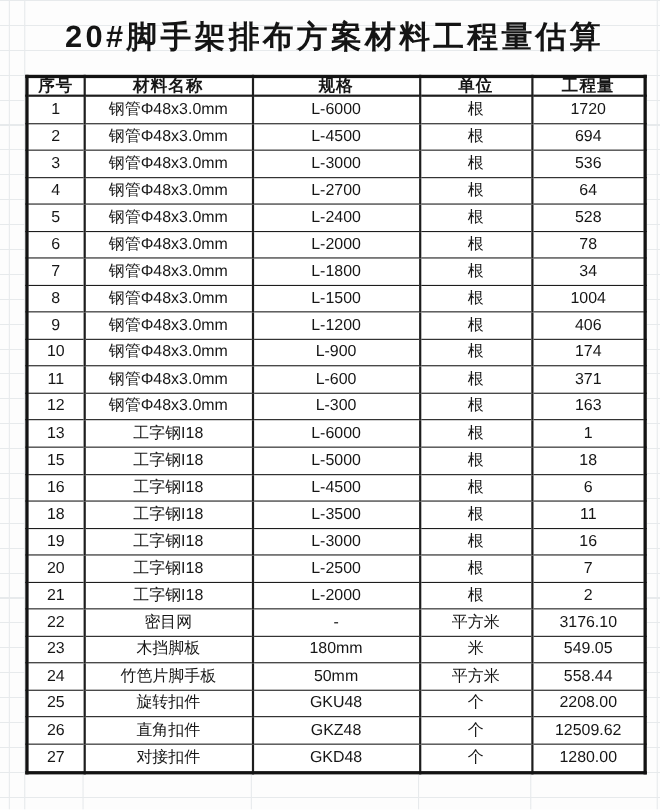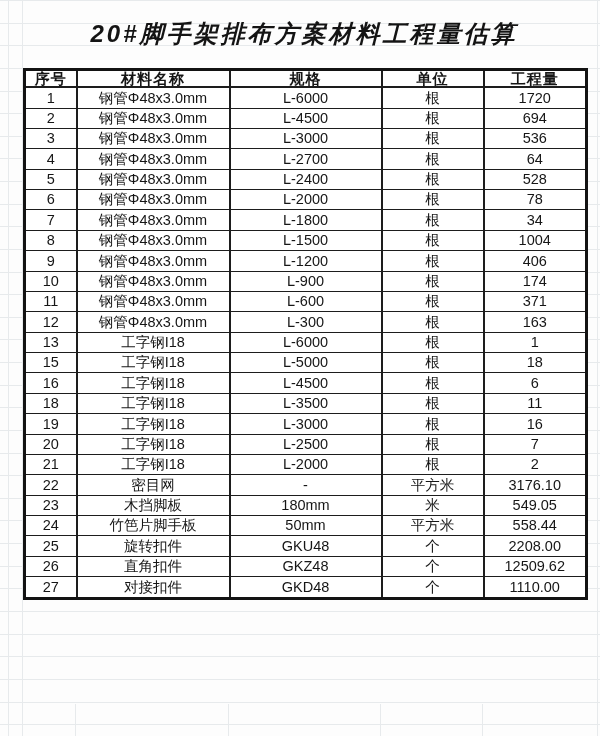--- a/index.html
+++ b/index.html
@@ -25,26 +25,26 @@
       linear-gradient(#e7eaec,#e7eaec),
       linear-gradient(#e7eaec,#e7eaec);
     background-repeat:no-repeat;
     background-position:0 0.1px, 8px 0, 22px 0, 597px 0, 75px 704px, 228px 704px, 380px 704px, 482px 704px;
     background-size:600px 736px, 1px 736px, 1px 736px, 1px 736px, 1px 32px, 1px 32px, 1px 32px, 1px 32px;
   }
   .sheet-title {
     position:absolute; left:23px; top:11px; width:562px; height:46px;
     z-index:1;
     display:flex; align-items:center; justify-content:center;
-    font-size:24px; font-weight:bold; letter-spacing:3px;
-    color:#141414; white-space:nowrap;font-style:italic;
+    font-size:28px; font-weight:bold; letter-spacing:3px;
+    color:#141414; white-space:nowrap;
   }
   table.materials {
     position:absolute; left:23px; top:68px;
-    width:562px; height:532px; z-index:1;
+    width:562px; height:636px; z-index:1;
     border-collapse:collapse; table-layout:fixed;
     background:#ffffff;
     border:3px solid #131313;
   }
   table.materials th, table.materials td {
     border:1.5px solid #1d1d1d;
     border-left-width:2px; border-right-width:2px;
     padding:0; margin:0;
     text-align:center; vertical-align:middle;
     font-size:14.5px; line-height:1;
@@ -249,17 +249,17 @@
           <td>直角扣件</td>
           <td>GKZ48</td>
           <td>个</td>
           <td>12509.62</td>
         </tr>
         <tr>
           <td>27</td>
           <td>对接扣件</td>
           <td>GKD48</td>
           <td>个</td>
-          <td>1110.00</td>
+          <td>1280.00</td>
         </tr>
       </tbody>
   </table>
 </div>
 
 </body></html>

